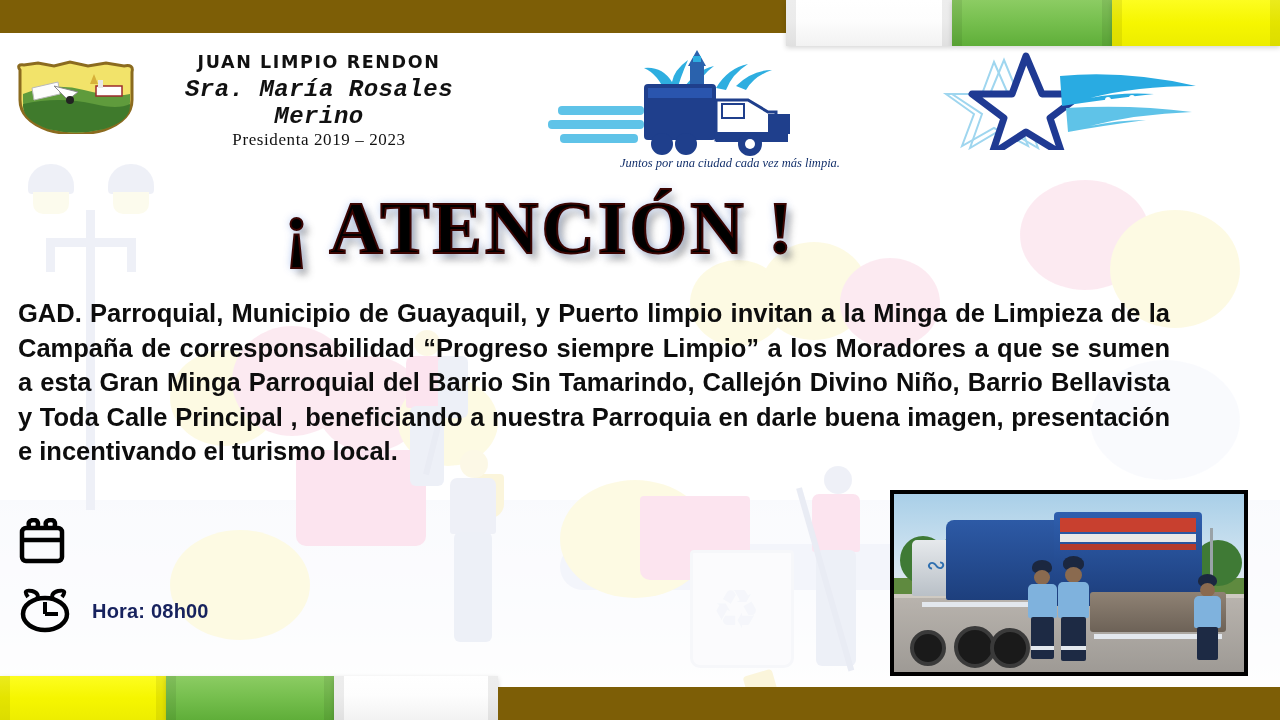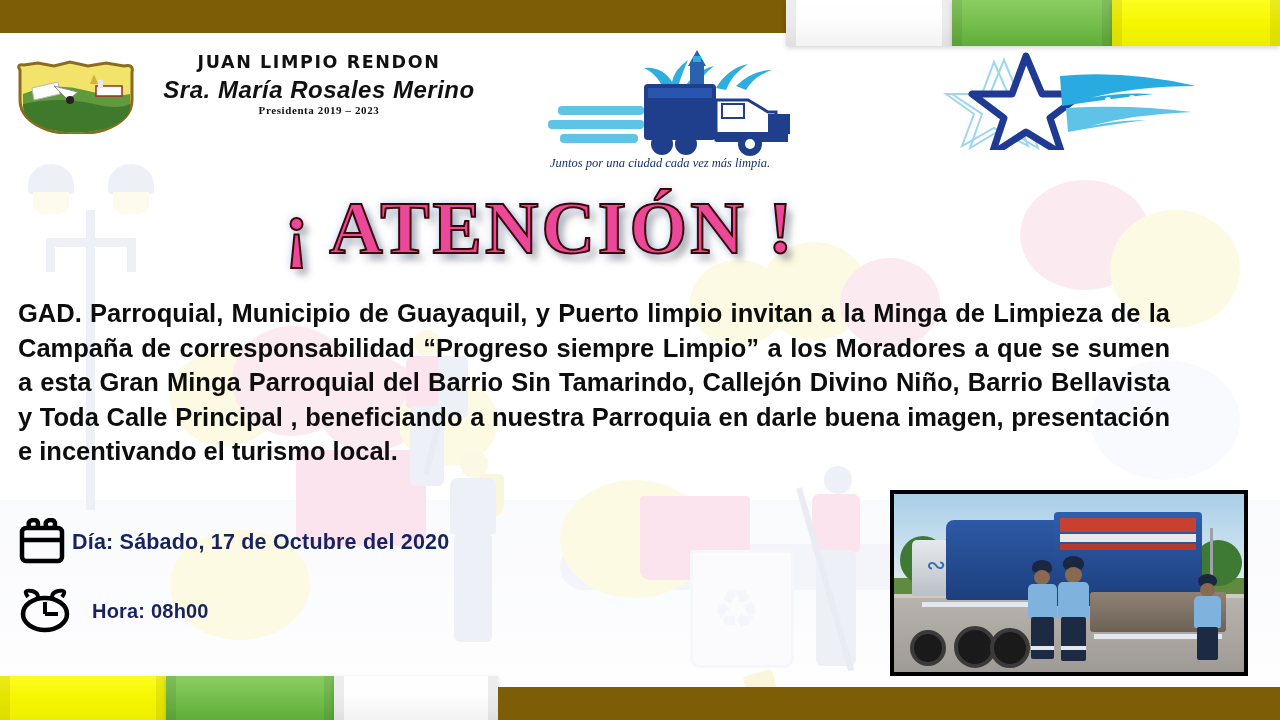--- a/index.html
+++ b/index.html
@@ -154,26 +154,26 @@
     font-size: 19px;
     font-weight: bold;
     letter-spacing: 3.4px;
     font-family: "DejaVu Sans", sans-serif;
   }
   .gad-name {
     margin-top: 4px;
     font-size: 24px;
     font-weight: bold;
     font-style: italic;
-    font-family: Liberation Sans, sans-serif;
+    font-family: Liberation Mono, monospace;
     letter-spacing: 0.5px;
   }
   .gad-role {
-    font-size: 11px;
-    font-weight: bold;
+    font-size: 17px;
+    font-weight: normal;
     font-family: "Liberation Serif", serif;
     letter-spacing: 0.6px;
   }
 
   .logo-puerto {
     position: absolute;
     left: 540px; top: 8px;
     width: 300px; height: 128px;
   }
   .pl-words {
@@ -182,21 +182,21 @@
     color: #10275e;
     font-family: "Liberation Serif", serif;
     font-size: 27px;
     line-height: 0.94;
     letter-spacing: 0.5px;
   }
   .pl-slogan {
     position: absolute;
     left: 10px; top: 108px;
     width: 290px;
-    text-align: left;
+    text-align: right;
     color: #13306b;
     font-size: 12.5px;
     font-style: italic;
     font-family: "Liberation Serif", serif;
   }
 
   .logo-alcaldia {
     position: absolute;
     left: 940px; top: 10px;
     width: 300px; height: 130px;
@@ -215,21 +215,21 @@
 
   
   .title {
     position: absolute;
     left: 0; top: 186px;
     width: 1080px;
     text-align: center;
     font-family: "Liberation Serif", serif;
     font-size: 74px;
     font-weight: bold;
-    color: #ec4899;
+    color: #000000;
     letter-spacing: 3px;
     -webkit-text-stroke: 2px #3a0503;
     text-shadow:
        0 0 9px rgba(150,180,235,0.85),
        6px 7px 7px rgba(90,90,90,0.45);
   }
 
   
   .body-text {
     position: absolute;
@@ -481,21 +481,20 @@
 
   <div class="body-text">GAD. Parroquial, Municipio de Guayaquil, y Puerto limpio invitan a la Minga de Limpieza de la Campaña de corresponsabilidad “Progreso siempre Limpio”   a los Moradores a que se sumen a esta Gran Minga Parroquial del Barrio Sin Tamarindo, Callejón Divino Niño, Barrio Bellavista y Toda Calle Principal , beneficiando a nuestra Parroquia en darle buena imagen, presentación e incentivando el turismo local.</div>
 
   <div class="info-row date">
     <svg width="48" height="48" viewBox="0 0 48 48">
       <rect x="4" y="10" width="40" height="33" rx="4" fill="none" stroke="#000" stroke-width="4.5"></rect>
       <line x1="4" y1="22" x2="44" y2="22" stroke="#000" stroke-width="4.5"></line>
       <path d="M12 11 Q8 2 16 2 Q22 2 19 11" fill="none" stroke="#000" stroke-width="4.5"></path>
       <path d="M29 11 Q25 2 33 2 Q39 2 36 11" fill="none" stroke="#000" stroke-width="4.5"></path>
     </svg>
-    <span class="info-label">Día: Sábado, 17 de Octubre del 2020</span>
   </div>
 
   <div class="info-row time">
     <svg width="56" height="46" viewBox="0 0 56 46">
       <path d="M10 9 Q4 1 14 3 Q22 5 19 12" fill="none" stroke="#000" stroke-width="4"></path>
       <path d="M44 9 Q50 1 40 3 Q32 5 35 12" fill="none" stroke="#000" stroke-width="4"></path>
       <ellipse cx="27" cy="26" rx="22" ry="16" fill="none" stroke="#000" stroke-width="4.5"></ellipse>
       <line x1="27" y1="26" x2="27" y2="14" stroke="#000" stroke-width="4"></line>
       <line x1="27" y1="26" x2="40" y2="26" stroke="#000" stroke-width="4"></line>
     </svg>

